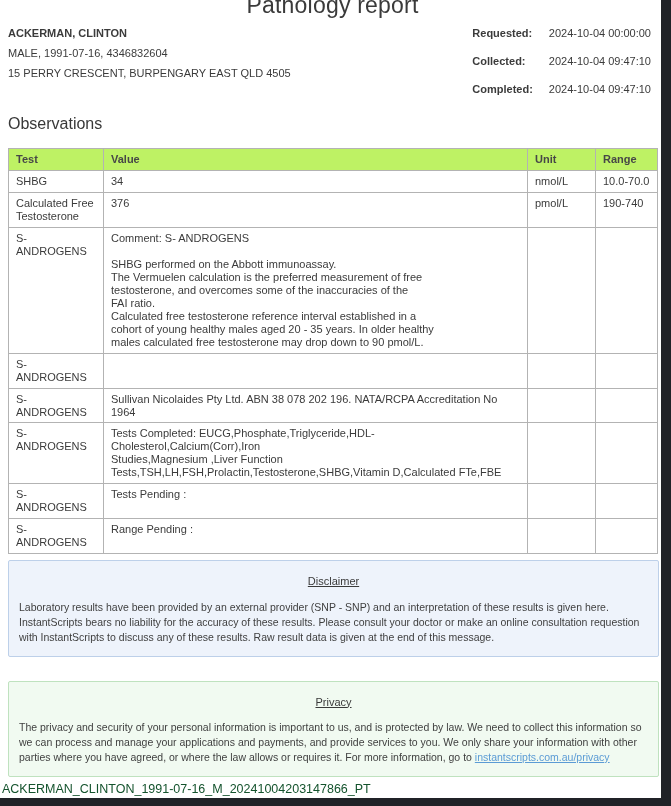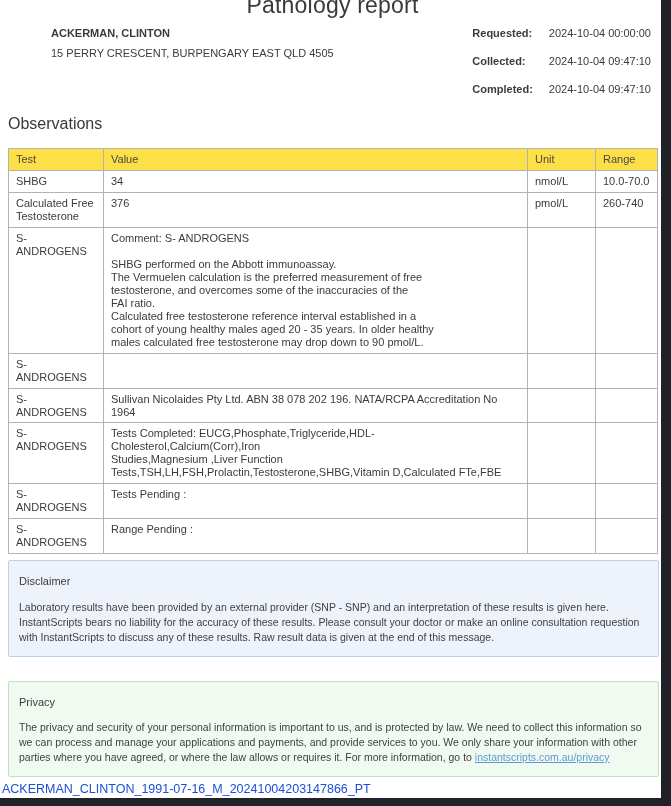--- a/index.html
+++ b/index.html
@@ -18,21 +18,21 @@
     font-size: 23px;
     font-weight: 400;
     color: #3a3a3a;
     text-align: center;
     margin: -8px 0 8px 0;
     letter-spacing: 0.2px;
   }
 
   
   .header-row { display: flex; justify-content: space-between; align-items: flex-start; }
-  .patient-block { font-size: 11px; line-height: 1.2; margin-left: 43px; }
+  .patient-block { font-size: 11px; line-height: 1.2; }
   .patient-name { font-weight: bold; margin-bottom: 7px; }
   .patient-line { margin-bottom: 7px; }
   .meta-grid {
     display: grid;
     grid-template-columns: auto auto;
     column-gap: 20px;
     row-gap: 7px;
     font-size: 11px;
     margin-right: 6px;
     gap: 16px;
@@ -55,74 +55,76 @@
   }
   table.obs th, table.obs td {
     border: 1px solid #b3b3b3;
     padding: 4px 7px;
     vertical-align: top;
     text-align: left;
     line-height: 1.18;
     overflow: hidden;
   }
   table.obs th {
-    background: #fde047;
-    font-weight: 400;
+    background: #bef264;
+    font-weight: 700;
     color: #474747;
   }
   td.value-cell { white-space: pre-line; }
 
   
   .notice {
     width: 629px;
     margin-top: 7px;
     border: 1px solid;
     border-radius: 2px;
     padding: 13px 10px 11px 10px;
     font-size: 10.5px;
     line-height: 1.42;
     color: #3f3f3f;
   }
   .notice-title {
-    text-align: left;
+    text-align: center;
     font-size: 11px;
     margin-bottom: 10px;
     color: #3a3a3a;
+    text-decoration: underline;
   }
   .notice.disclaimer { background: #eef3fb; border-color: #bdd0e9; margin-top: 6px; }
   .notice.privacy    { background: #f1faf1; border-color: #bfe2bf; margin-top: 24px; }
   a.privacy-link { color: #5b9bd5; text-decoration: underline; }
 
   
   .right-strip {
     position: absolute; top: 0; right: 0;
     width: 10px; height: 806px;
     background: #202227;
   }
   .bottom-bar {
     position: absolute; left: 0; bottom: 0;
     width: 671px; height: 8px;
     background: #202227;
   }
   .filename {
     position: absolute; left: 2px; bottom: 10px;
     font-size: 12.5px;
-    color: #1d4ed8;
+    color: #14532d;
   }
 </style>
 </head>
 <body>
 
 <div class="page">
 
   <h1 class="doc-title">Pathology report</h1>
 
   <div class="header-row">
     <div class="patient-block">
       <div class="patient-name">ACKERMAN, CLINTON</div>
+      <div class="patient-line">MALE, 1991-07-16, 4346832604</div>
       <div class="patient-line">15 PERRY CRESCENT, BURPENGARY EAST QLD 4505</div>
     </div>
     <div class="meta-grid">
       <span class="meta-label">Requested:</span>
       <span class="meta-value">2024-10-04 00:00:00</span>
       <span class="meta-label">Collected:</span>
       <span class="meta-value">2024-10-04 09:47:10</span>
       <span class="meta-label">Completed:</span>
       <span class="meta-value">2024-10-04 09:47:10</span>
     </div>
@@ -149,21 +151,21 @@
         <tr>
       <td class="test-cell">SHBG</td>
       <td class="value-cell">34</td>
       <td class="unit-cell">nmol/L</td>
       <td class="range-cell">10.0-70.0</td>
     </tr>
         <tr>
       <td class="test-cell">Calculated Free Testosterone</td>
       <td class="value-cell">376</td>
       <td class="unit-cell">pmol/L</td>
-      <td class="range-cell">260-740</td>
+      <td class="range-cell">190-740</td>
     </tr>
         <tr>
       <td class="test-cell">S- ANDROGENS</td>
       <td class="value-cell">Comment: S- ANDROGENS
 
 SHBG performed on the Abbott immunoassay.
 The Vermuelen calculation is the preferred measurement of free
 testosterone, and overcomes some of the inaccuracies of the
 FAI ratio.
 Calculated free testosterone reference interval established in a

